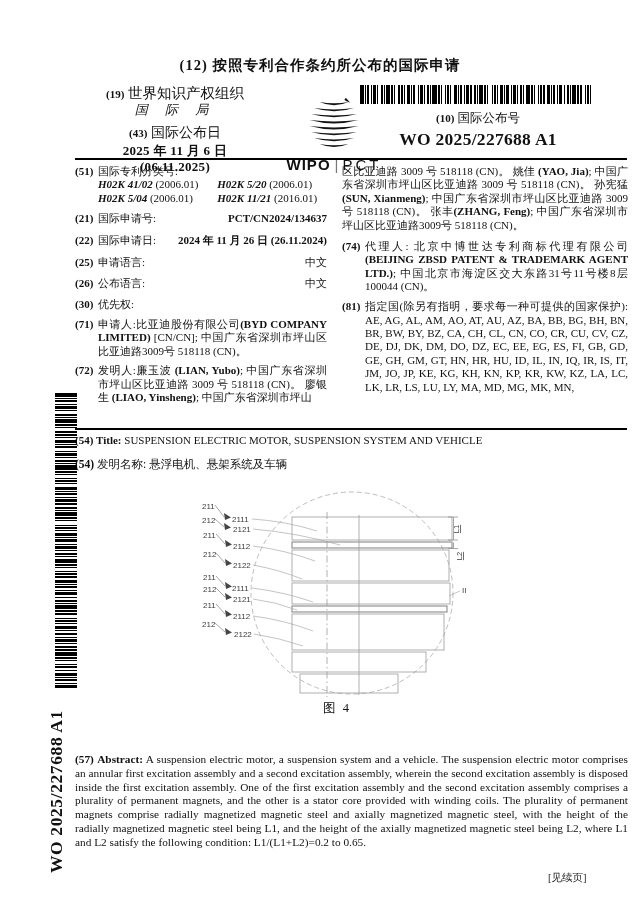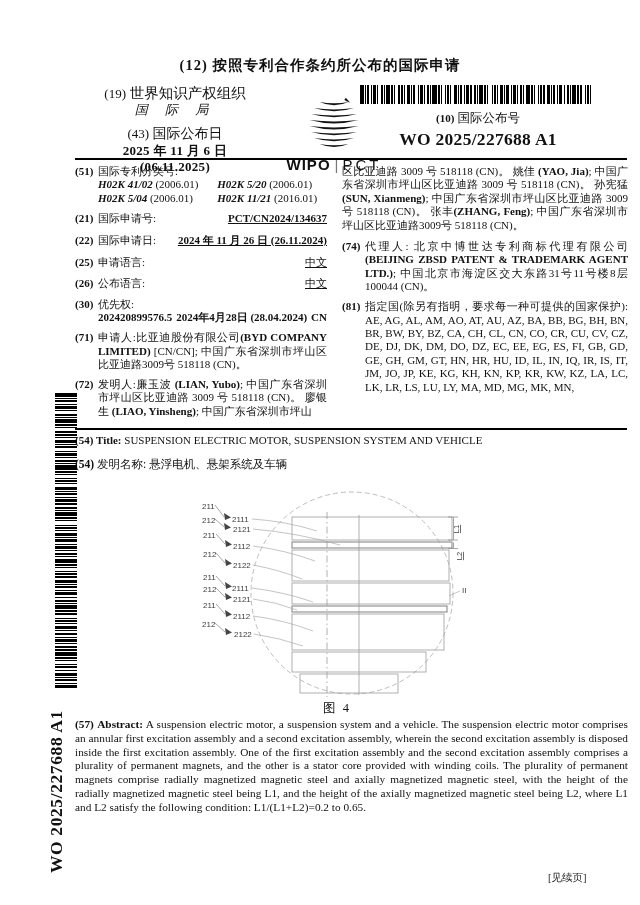--- a/index.html
+++ b/index.html
@@ -6,58 +6,58 @@
   .page{position:relative;width:640px;height:905px;background:#ffffff;margin:0 auto;
         font-family:"Liberation Serif",serif;color:#111;overflow:hidden;}
   .b{font-weight:bold;}
   
   .top12{position:absolute;top:56px;left:0;width:100%;text-align:center;
          font-size:14.5px;font-weight:bold;letter-spacing:1px;}
   .hdr-left{position:absolute;left:86px;top:84px;width:178px;text-align:center;line-height:1.25;}
   .hdr-left .l1{font-size:14.5px;}
   .hdr-left .l2{font-size:13px;letter-spacing:7px;font-style:italic;}
   .hdr-left .l3{font-size:14px;margin-top:6px;}
-  .hdr-left .num{font-size:13px;font-weight:normal;}
+  .hdr-left .num{font-size:11px;font-weight:bold;}
   .hdr-left .l4{font-size:13px;font-weight:bold;margin-top:1px;letter-spacing:.3px;}
   .logo{position:absolute;left:278px;top:96px;width:112px;text-align:center;}
   .logo-text{font-family:"Liberation Sans",sans-serif;font-size:15px;margin-top:2px;color:#111;}
   .logo-text .w{font-weight:bold;letter-spacing:1px;}
   .logo-text .sep{color:#777;font-weight:300;padding:0 4px;}
   .logo-text .p{letter-spacing:3px;}
   .pubno{position:absolute;left:364px;top:110px;width:228px;text-align:center;}
   .pubno .lab{font-size:12.5px;}
   .pubno .num{font-size:11px;font-weight:bold;}
   .pubno .val{font-size:17.5px;font-weight:bold;margin-top:2px;letter-spacing:.3px;white-space:nowrap;}
   .rule{position:absolute;left:75px;width:552px;height:2px;background:#000;}
   
   .col{position:absolute;font-size:11px;line-height:13.4px;text-align:justify;}
   .col-left{left:75px;top:165px;width:252px;}
   .col-right{left:342px;top:165px;width:286px;}
   .field{position:relative;padding-left:23px;margin-bottom:6.5px;}
   .field>.num{position:absolute;left:0;top:0;font-weight:bold;}
   .kv{display:flex;justify-content:space-between;}
-  .kv .v{white-space:nowrap;text-decoration:underline;}
+  .kv .v{white-space:nowrap;}
   .ipc-grid{display:grid;grid-template-columns:1.05fr 1fr;column-gap:4px;row-gap:0;}
   .code{font-weight:bold;font-style:italic;}
   .prio{display:flex;justify-content:space-between;font-weight:bold;}
   .nowrap{white-space:nowrap;}
   
   .title-en{position:absolute;left:75px;top:434px;width:552px;font-size:11px;}
   .title-zh{position:absolute;left:75px;top:457px;width:552px;font-size:11.5px;}
   
   .fig{position:absolute;left:150px;top:488px;}
   .fig text{font-family:"Liberation Sans",sans-serif;font-size:8px;fill:#3c3c3c;}
   .fig .cap{font-family:"Liberation Serif",serif;font-size:12.5px;fill:#111;letter-spacing:2px;}
   .fig .dim{font-size:7.5px;text-decoration:underline;}
   .thin{stroke:#9c9c9c;stroke-width:.8;fill:none;}
   .thick{stroke:#8a8a8a;stroke-width:1.1;fill:none;}
   .leader{stroke:#ababab;stroke-width:.7;fill:none;}
   .conn{stroke:#8f8f8f;stroke-width:.8;fill:none;}
   
-  .abstract{position:absolute;left:75px;top:718px;width:553px;font-size:11.3px;
+  .abstract{position:absolute;left:75px;top:753px;width:553px;font-size:11.3px;
             line-height:13.8px;text-align:justify;}
   .continued{position:absolute;left:548px;top:871px;font-size:10.5px;color:#222;}
   
   .side-pub{position:absolute;left:46px;top:873px;transform:rotate(-90deg);
             transform-origin:0 0;font-size:17.5px;font-weight:bold;white-space:nowrap;
             letter-spacing:.6px;}
   .barcode-v{position:absolute;left:55px;top:393px;}
   .barcode-h{position:absolute;left:360px;top:85px;}
 </style>
 </head>
@@ -223,25 +223,20 @@
       <span class="num">(26)</span>
       <div class="kv">
           <span>公布语言:</span>
         <span class="v">中文</span>
         </div>
     </div>
 
     <div class="field">
       <span class="num">(30)</span>
       <div>优先权:</div>
-      <div class="prio">
-        <span>202420899576.5</span>
-        <span>2024年4月28日 (28.04.2024)</span>
-        <span>CN</span>
-      </div>
     </div>
 
     <div class="field">
       <span class="num">(71)</span>
       <span class="nowrap">申请人:</span><span><span>比亚迪股份有限公司</span><span style="font-weight: bold;">(BYD COMPANY LIMITED)</span><span> [CN/CN]; 中国广东省深圳市坪山区比亚迪路3009号 518118 (CN)。</span></span>
     </div>
 
     <div class="field">
       <span class="num">(72)</span>
       <span class="nowrap">发明人:</span><span><span>廉玉波 </span><span style="font-weight: bold;">(LIAN, Yubo)</span><span>; 中国广东省深圳市坪山区比亚迪路 3009 号 518118 (CN)。 廖银生 </span><span style="font-weight: bold;">(LIAO, Yinsheng)</span><span>; 中国广东省深圳市坪山</span></span>

